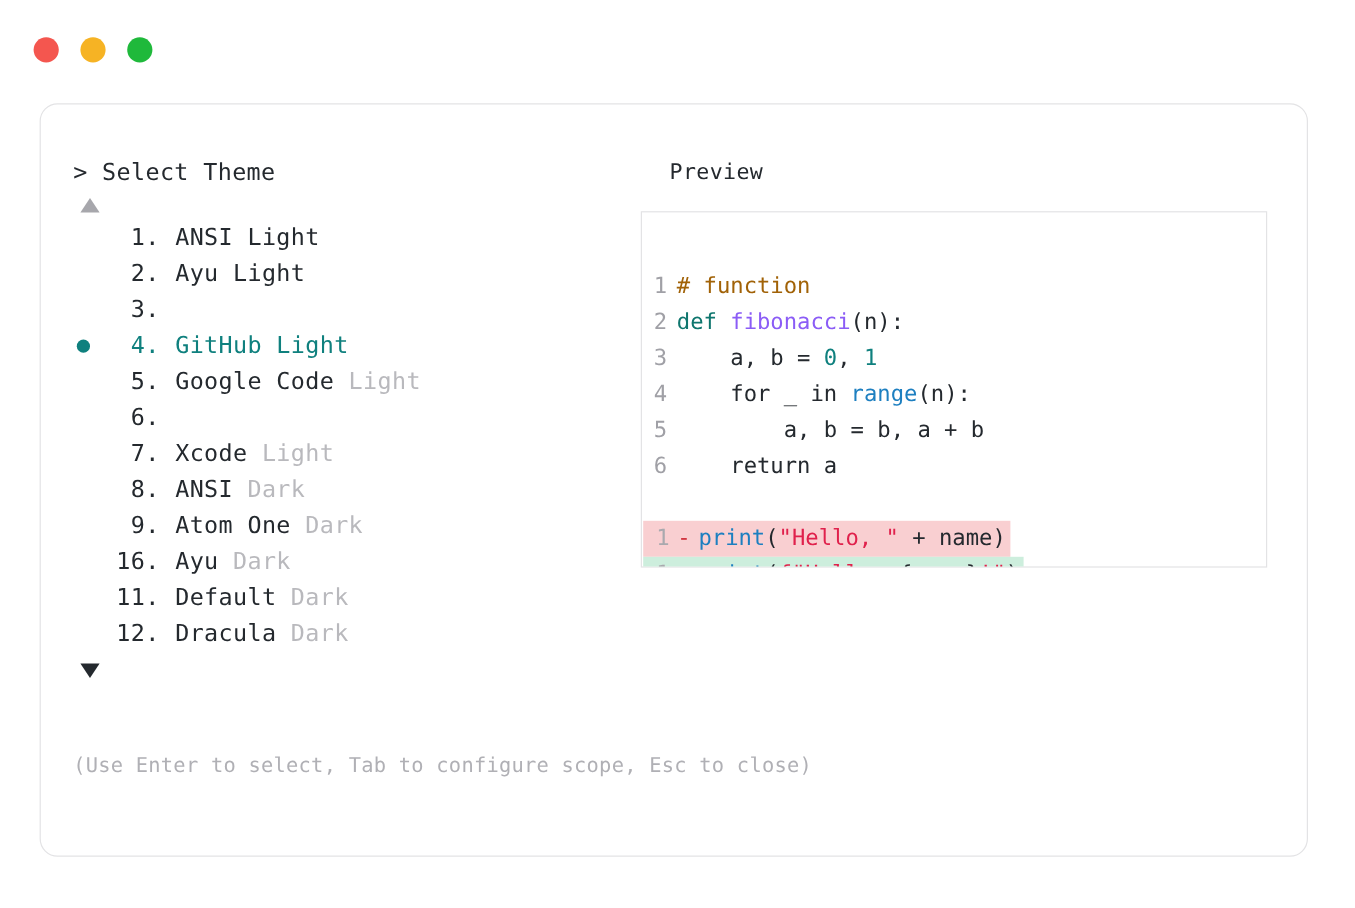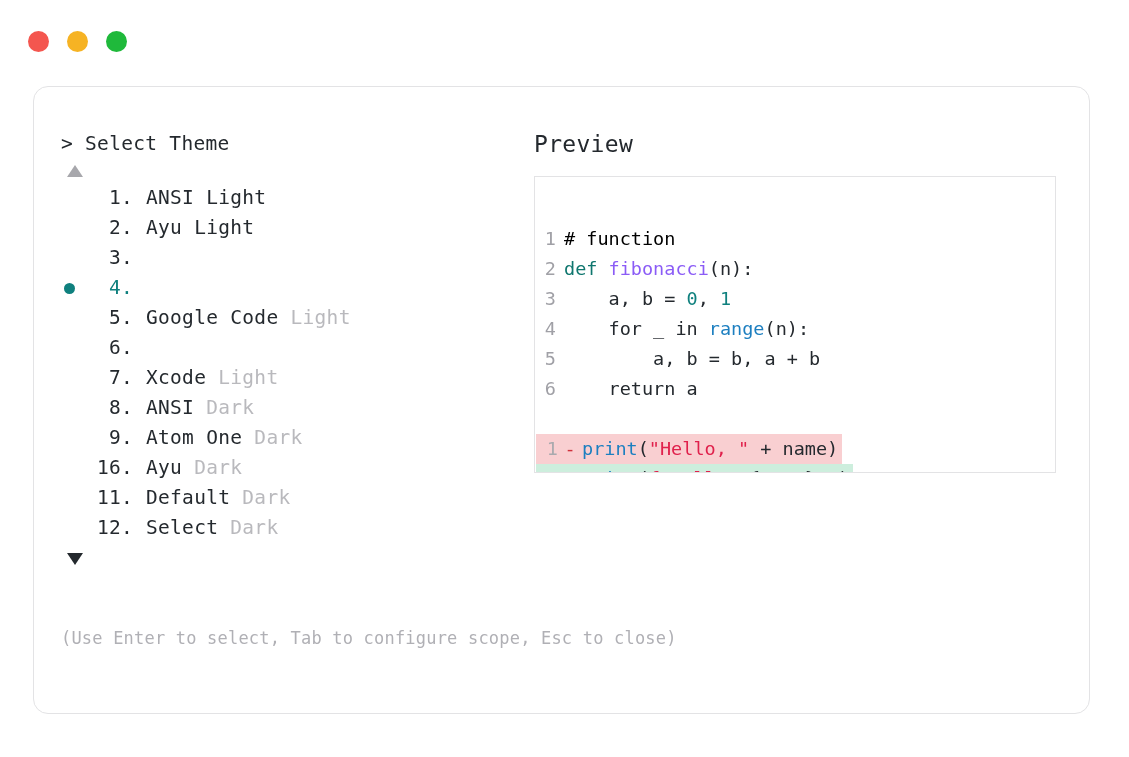--- a/index.html
+++ b/index.html
@@ -135,24 +135,25 @@
   }
 
   
   .right-pane {
     position: absolute;
     left: 500px;
     top: 44px;
     width: 530px;
   }
   .pane-title {
-    font-size: 23px;
+    font-size: 18px;
     color: #24292e;
     letter-spacing: 0.3px;
     line-height: 26px;
+    margin-left: 24px;
   }
   .preview-box {
     margin-top: 19px;
     box-sizing: border-box;
     width: 522px;
     height: 297px;
     border: 1.5px solid #e3e3e5;
     background: #ffffff;
     position: relative;
     overflow: hidden;
@@ -199,21 +200,21 @@
     text-align: right;
     color: #a9a9ae;
     padding-left: 4px;
     box-sizing: border-box;
   }
   .diff-sign { width: 24px; flex: 0 0 24px; text-align: center; }
   .diff-line.removed .diff-sign { color: #d0313c; }
   .diff-line.added   .diff-sign { color: #17824a; }
 
   
-  .tok-comment  { color: #000000; }
+  .tok-comment  { color: #a16207; }
   .tok-keyword  { color: #0f766e; }
   .tok-func     { color: #8b5cf6; }
   .tok-builtin  { color: #1d7fc0; }
   .tok-number   { color: #0f807e; }
   .tok-string   { color: #e0214c; }
   .tok-plain    { color: #24292e; }
 </style>
 </head>
 <body>
 
@@ -226,29 +227,29 @@
 <div class="card">
   <div class="columns">
 
     <div class="left-pane">
       <div class="prompt-line">&gt; Select Theme</div>
       <div class="scroll-arrow up"></div>
       <ul class="theme-list">
           <li class="theme-row"><span class="bullet-slot"></span><span class="row-index">1.</span><span class="row-dotgap"> </span><span class="row-name">ANSI Light</span></li>
           <li class="theme-row"><span class="bullet-slot"></span><span class="row-index">2.</span><span class="row-dotgap"> </span><span class="row-name">Ayu Light</span></li>
           <li class="theme-row"><span class="bullet-slot"></span><span class="row-index">3.</span><span class="row-dotgap"> </span></li>
-          <li class="theme-row selected"><span class="bullet-slot"><span class="bullet"></span></span><span class="row-index">4.</span><span class="row-dotgap"> </span></li>
+          <li class="theme-row selected"><span class="bullet-slot"><span class="bullet"></span></span><span class="row-index">4.</span><span class="row-dotgap"> </span><span class="row-name">GitHub Light</span></li>
           <li class="theme-row"><span class="bullet-slot"></span><span class="row-index">5.</span><span class="row-dotgap"> </span><span class="row-name">Google Code</span><span class="row-suffix muted"> Light</span></li>
           <li class="theme-row"><span class="bullet-slot"></span><span class="row-index">6.</span><span class="row-dotgap"> </span></li>
           <li class="theme-row"><span class="bullet-slot"></span><span class="row-index">7.</span><span class="row-dotgap"> </span><span class="row-name">Xcode</span><span class="row-suffix muted"> Light</span></li>
           <li class="theme-row"><span class="bullet-slot"></span><span class="row-index">8.</span><span class="row-dotgap"> </span><span class="row-name">ANSI</span><span class="row-suffix muted"> Dark</span></li>
           <li class="theme-row"><span class="bullet-slot"></span><span class="row-index">9.</span><span class="row-dotgap"> </span><span class="row-name">Atom One</span><span class="row-suffix muted"> Dark</span></li>
           <li class="theme-row"><span class="bullet-slot"></span><span class="row-index">16.</span><span class="row-dotgap"> </span><span class="row-name">Ayu</span><span class="row-suffix muted"> Dark</span></li>
           <li class="theme-row"><span class="bullet-slot"></span><span class="row-index">11.</span><span class="row-dotgap"> </span><span class="row-name">Default</span><span class="row-suffix muted"> Dark</span></li>
-          <li class="theme-row"><span class="bullet-slot"></span><span class="row-index">12.</span><span class="row-dotgap"> </span><span class="row-name">Select</span><span class="row-suffix muted"> Dark</span></li>
+          <li class="theme-row"><span class="bullet-slot"></span><span class="row-index">12.</span><span class="row-dotgap"> </span><span class="row-name">Dracula</span><span class="row-suffix muted"> Dark</span></li>
         </ul>
       <div class="scroll-arrow down"></div>
     </div>
 
     <div class="hint">(Use Enter to select, Tab to configure scope, Esc to close)</div>
 
     <div class="right-pane">
       <div class="pane-title">Preview</div>
       <div class="preview-box">
         <div class="code"><div class="code-line"><span class="gutter">1</span><span class="code-text"><span class="tok-comment"># function</span></span></div><div class="code-line"><span class="gutter">2</span><span class="code-text"><span class="tok-keyword">def </span><span class="tok-func">fibonacci</span><span class="tok-plain">(n):</span></span></div><div class="code-line"><span class="gutter">3</span><span class="code-text"><span class="tok-plain">    a, b = </span><span class="tok-number">0</span><span class="tok-plain">, </span><span class="tok-number">1</span></span></div><div class="code-line"><span class="gutter">4</span><span class="code-text"><span class="tok-plain">    for _ in </span><span class="tok-builtin">range</span><span class="tok-plain">(n):</span></span></div><div class="code-line"><span class="gutter">5</span><span class="code-text"><span class="tok-plain">        a, b = b, a + b</span></span></div><div class="code-line"><span class="gutter">6</span><span class="code-text"><span class="tok-plain">    return a</span></span></div><div class="blank-line"></div><div class="diff-line removed"><span class="diff-body"><span class="diff-gutter">1</span><span class="diff-sign">-</span><span class="code-text"><span class="tok-builtin">print</span><span class="tok-plain">(</span><span class="tok-string">"Hello, "</span><span class="tok-plain"> + name)</span></span></span></div><div class="diff-line added"><span class="diff-body"><span class="diff-gutter">1</span><span class="diff-sign">+</span><span class="code-text"><span class="tok-builtin">print</span><span class="tok-plain">(</span><span class="tok-string">f"Hello, </span><span class="tok-plain">{name}</span><span class="tok-string">!"</span><span class="tok-plain">)</span></span></span></div></div>

